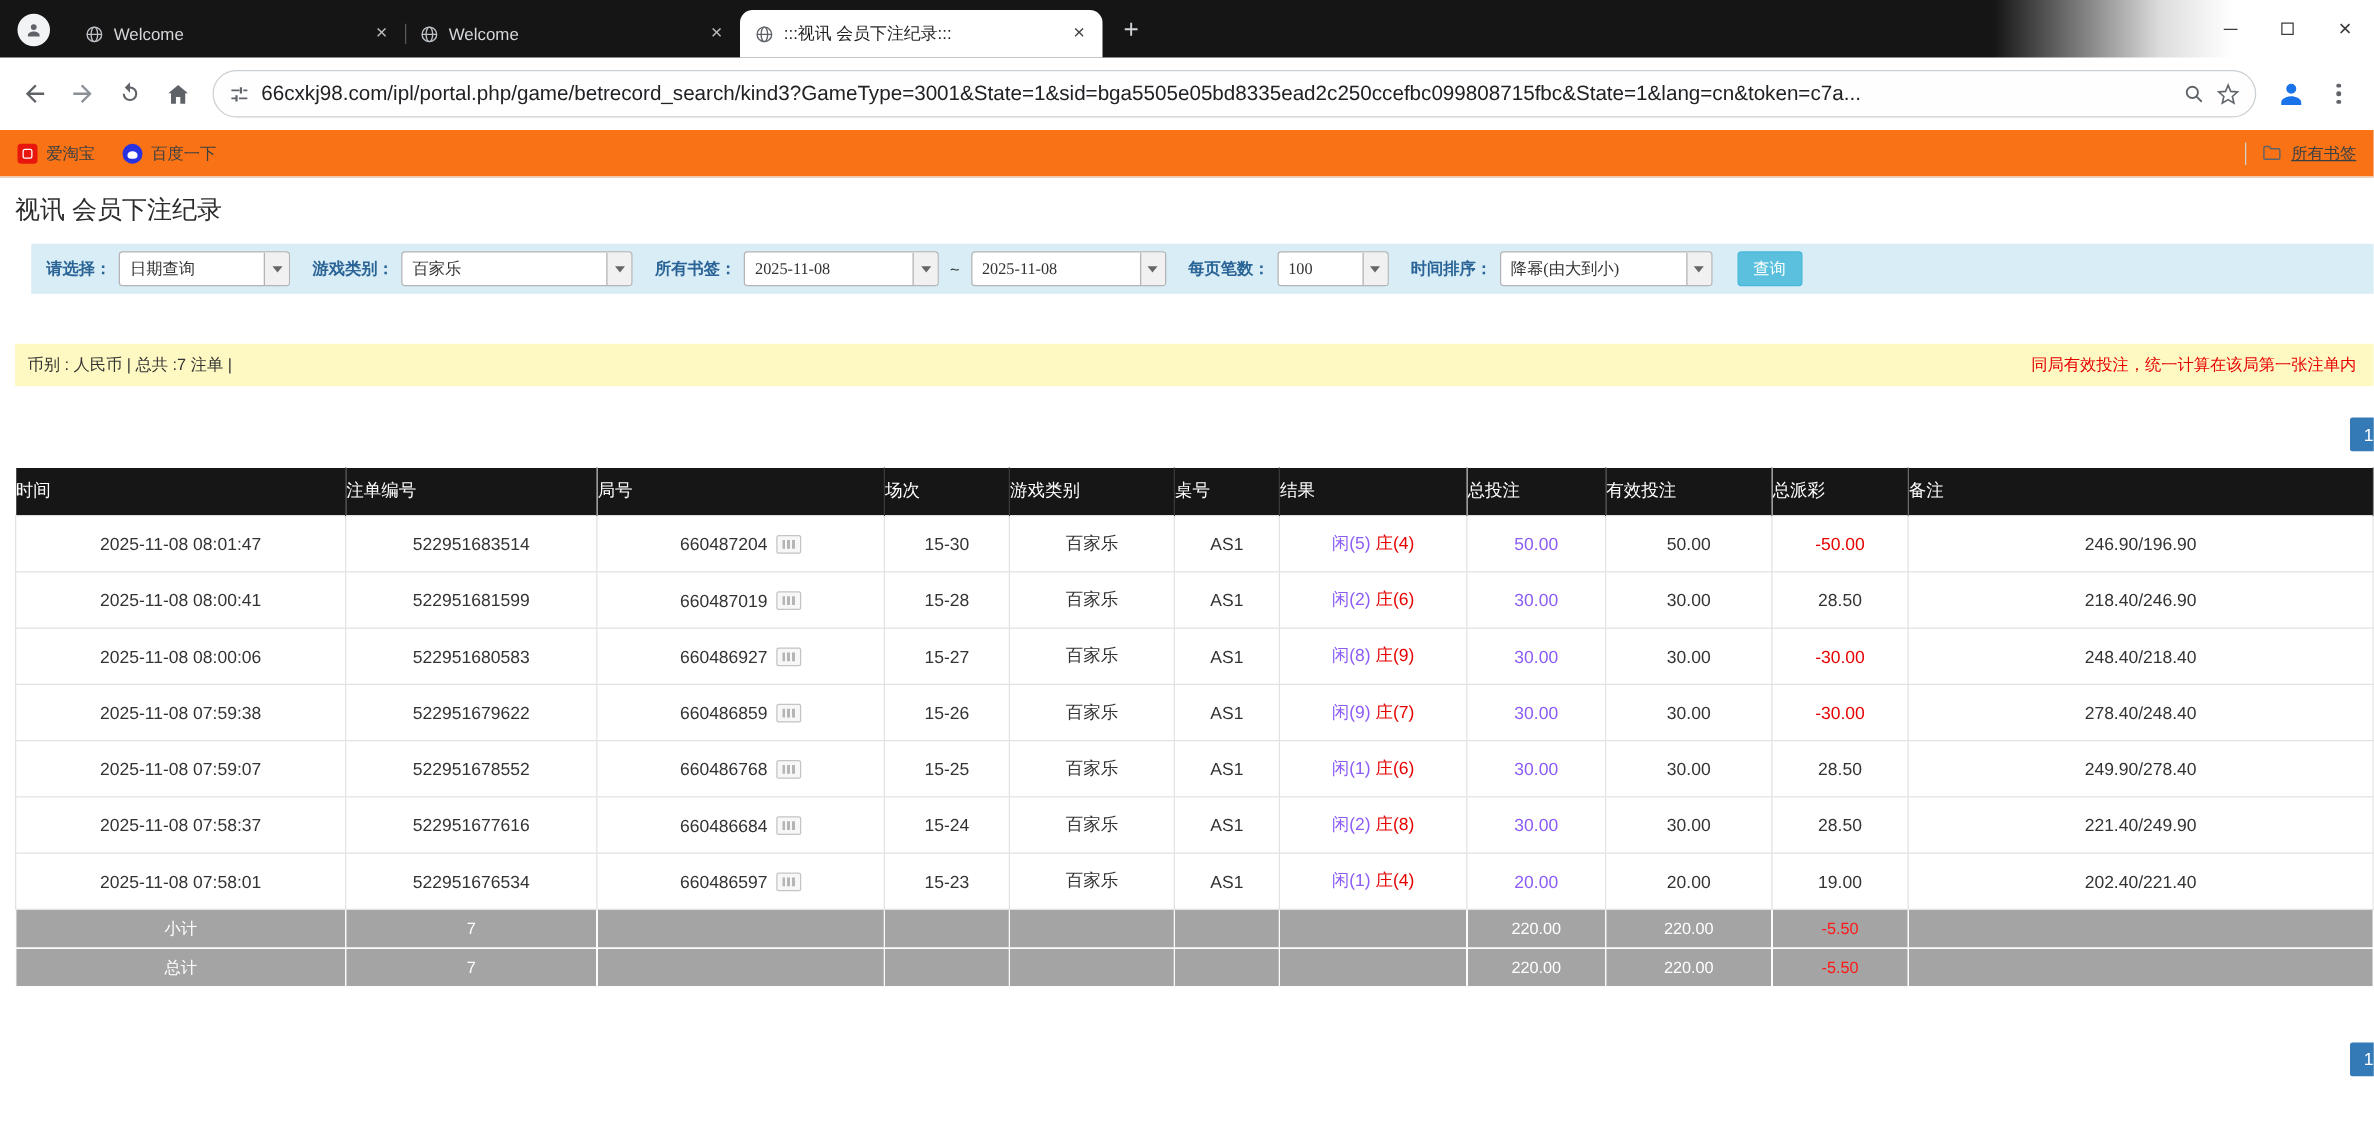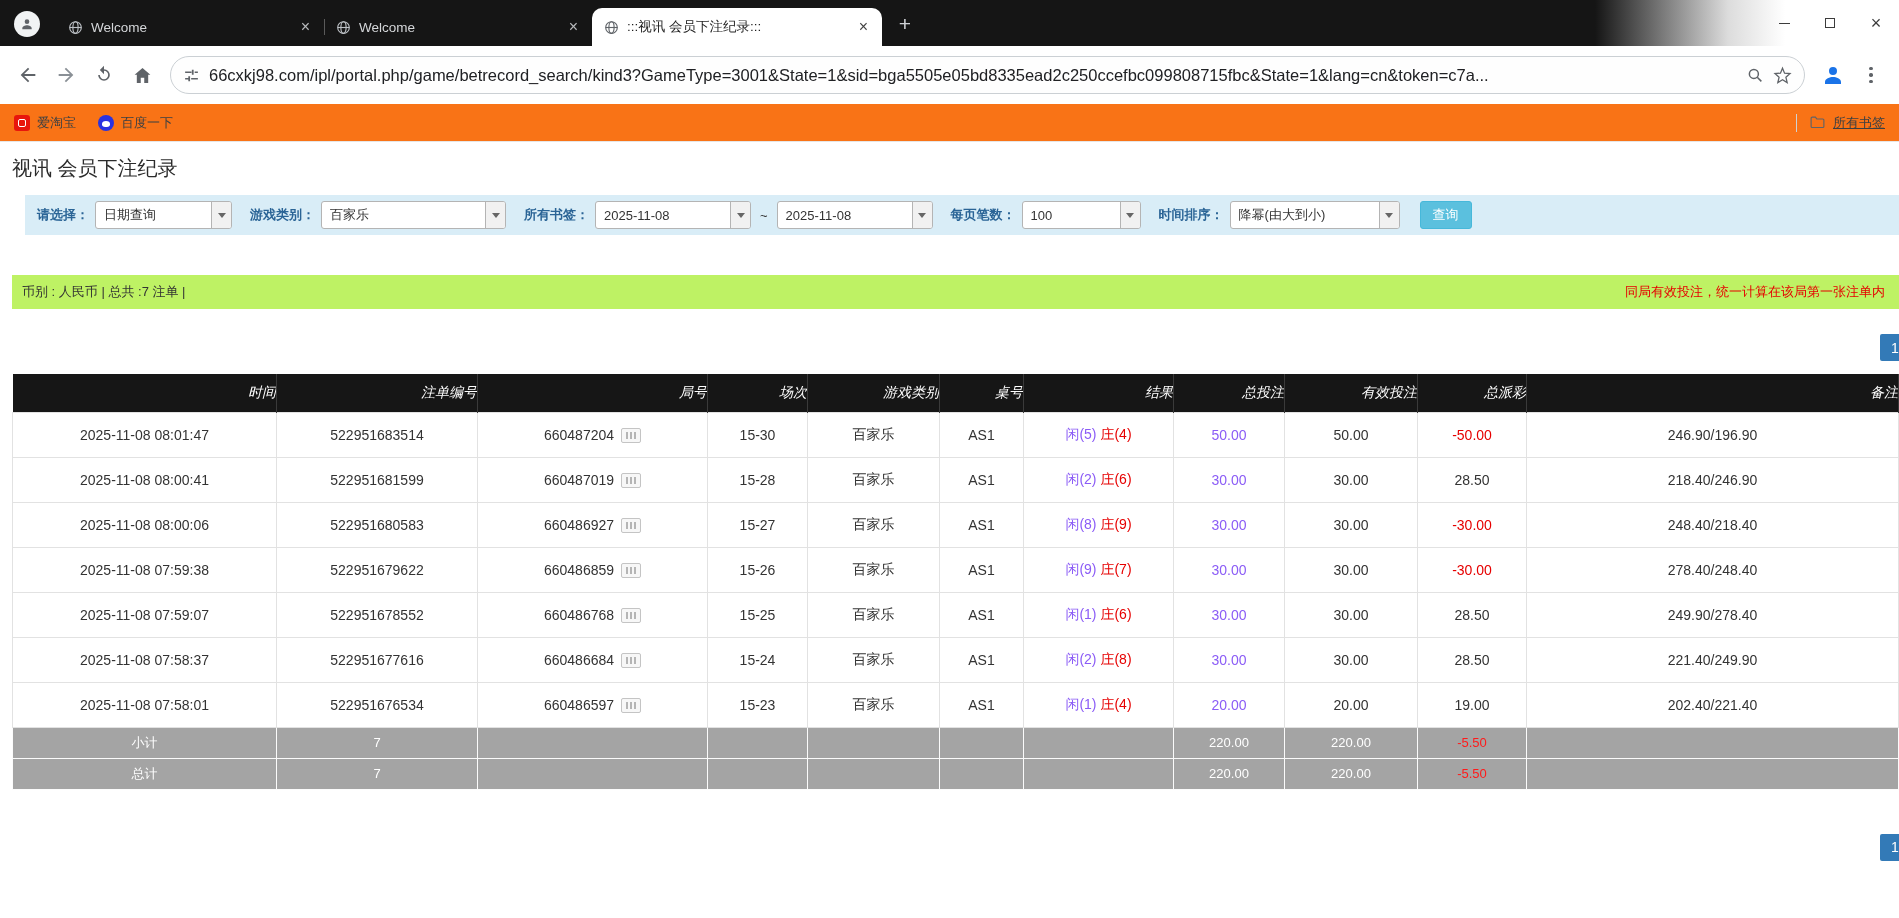--- a/index.html
+++ b/index.html
@@ -53,42 +53,42 @@
 
   
   .page { padding-left:12px; }
   .page-title { font-size:20px; font-weight:400; color:#2b2b2b; margin:12px 0 13px 0; line-height:28px; }
 
   .filterbar { margin-left:13px; background:#d9edf7; height:40px; display:flex; align-items:center;
     padding:0 8px; gap:6px; font-size:13px; }
   .f-label { color:#2a6496; font-weight:700; margin-left:12px; white-space:nowrap; }
   .f-label.first { margin-left:4px; }
   .combo { display:flex; align-items:stretch; background:#fff; border:1px solid #b4b4b4; height:28px;
-    border-radius:3px; overflow:hidden; flex:0 0 auto; }
+    border-radius:3px; overflow:hidden; flex:0 0 auto;font-family:Liberation Serif, serif; }
   .combo-text { padding:0 8px; font-size:13px; color:#333; flex:1; display:flex; align-items:center; white-space:nowrap; overflow:hidden; }
   .combo-btn { width:20px; border-left:1px solid #b4b4b4; background:#f1f1f1; display:flex; align-items:center; justify-content:center; }
   .combo-btn::after { content:""; border-left:4px solid transparent; border-right:4px solid transparent; border-top:5px solid #666; }
-  .w-mode{width:137px} .w-game{width:185px} .w-date{width:156px} .w-size{width:119px} .w-sort{width:170px}
+  .w-mode{width:137px} .w-game{width:185px} .w-date{width:156px} .w-size{width:89px} .w-sort{width:170px}
   .date-sep { color:#333; margin:0 3px; }
   .search-btn { background:#5bc0de; border:1px solid #46b8da; color:#fff; height:28px; padding:0 12px;
     border-radius:3px; font-size:13px; margin-left:14px; cursor:pointer; font-family:inherit; }
 
-  .infobar { margin-top:40px; height:34px; background:#bef264; display:flex; align-items:center;
+  .infobar { margin-top:40px; height:34px; background:#fef9c3; display:flex; align-items:center;
     justify-content:space-between; padding:0 14px 0 10px; font-size:13px; }
   .info-left { color:#333; }
   .info-right { color:#e60000; }
 
   .pager-row { margin-top:25px; height:27px; position:relative; }
   .pager-row.bottom { margin-top:44px; }
   .pager { position:absolute; right:-11px; top:0; height:27px; min-width:30px; padding:0 10px;
     background:#337ab7; color:#fff; font-size:14px; display:flex; align-items:center; justify-content:center; border-radius:2px; }
 
   .bet-table { margin-top:13px; width:1887px; border-collapse:collapse; table-layout:fixed; font-size:14px; }
-  .bet-table th { background:#161616; color:#fff; font-weight:400; height:38px; text-align:right;
-    border-right:1px solid #3a3a3a; white-space:nowrap; overflow:hidden;font-style:italic; }
+  .bet-table th { background:#161616; color:#fff; font-weight:400; height:38px; text-align:left;
+    border-right:1px solid #3a3a3a; white-space:nowrap; overflow:hidden; }
   .bet-table td { border:1px solid #e2e2e2; height:45px; text-align:center; vertical-align:middle;
     white-space:nowrap; overflow:hidden; padding:0 4px; color:#333; }
   .bet-table td.blue, .bet-table .blue { color:#8b5cf6; }
   .bet-table td.red, .bet-table .red { color:#e60000; }
   .bet-table tr.summary td { background:#a4a4a4; color:#fff; border:1px solid #fbfbfb; height:31px; font-size:13px; }
   .bet-table tr.summary td.red { color:#ff1a1a; }
   .round-icon { display:inline-block; width:20px; height:15px; border:1px solid #c4c4c4; border-radius:2px;
     background:#f7f7f7; vertical-align:middle; margin-left:7px; position:relative; }
   .round-icon::before { content:""; position:absolute; left:4px; top:3px; right:4px; bottom:3px;
     background:repeating-linear-gradient(90deg,#b5b5b5 0 2px,transparent 2px 4px); }

